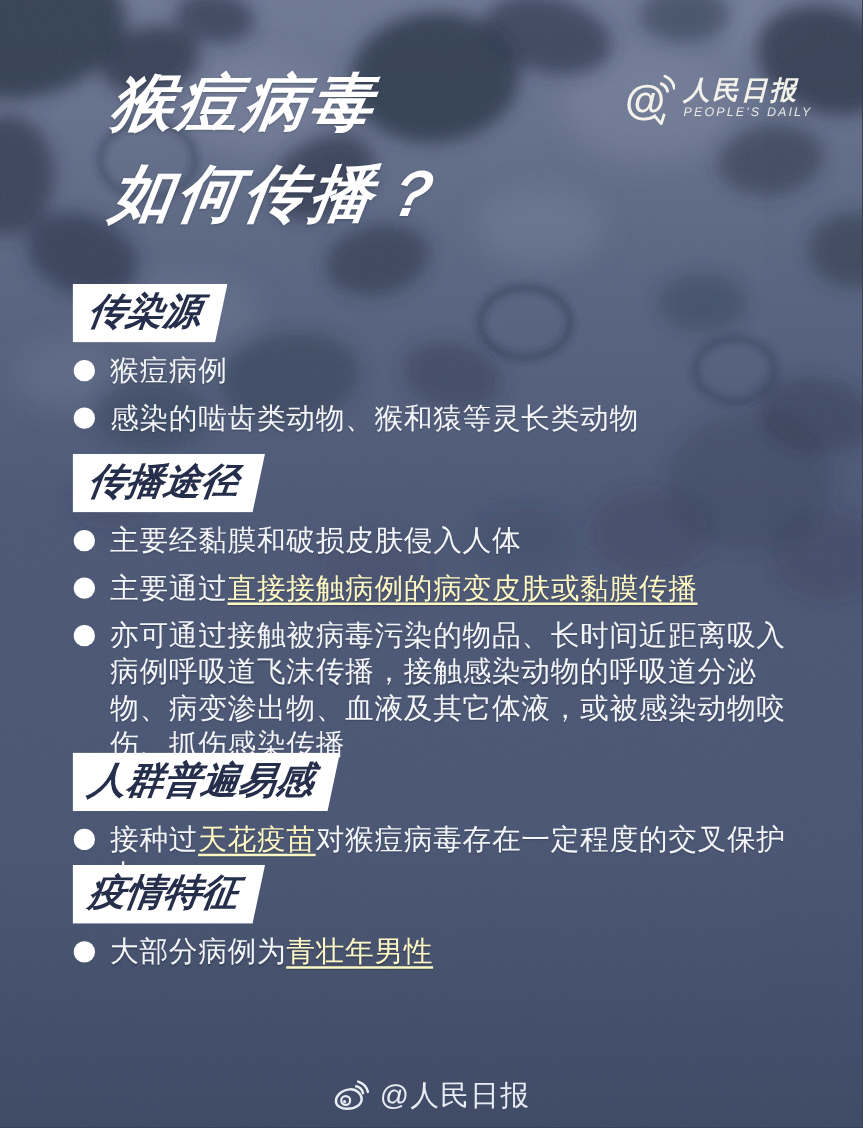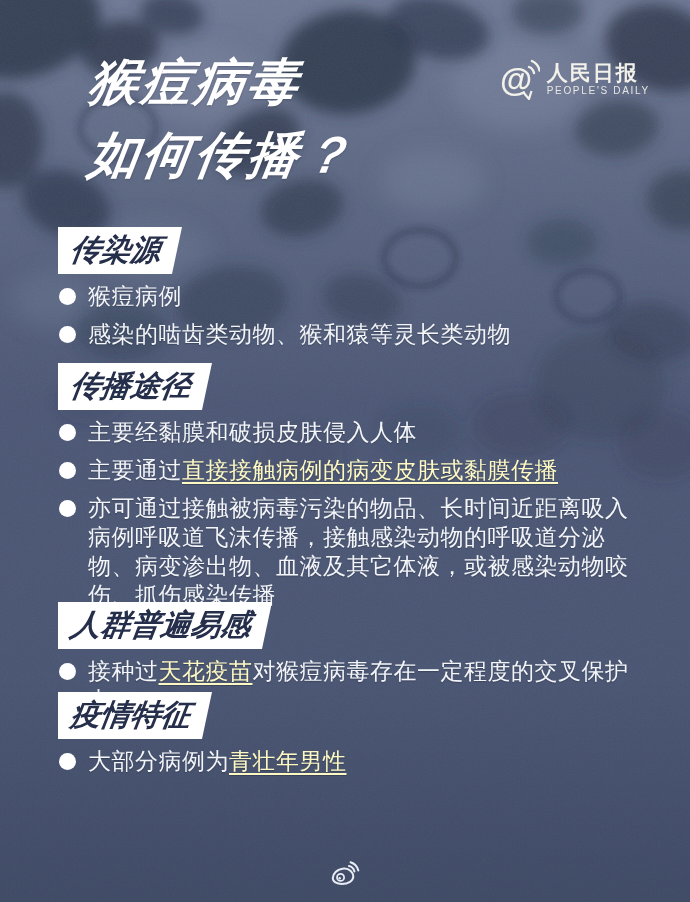--- a/index.html
+++ b/index.html
@@ -15,21 +15,21 @@
   .title{
     position:absolute;left:84px;top:46px;
     color:#ffffff;font-weight:900;font-style:italic;
     font-size:50px;line-height:73px;letter-spacing:3px;white-space:nowrap;
   }
   .title .line{display:block;transform:skewX(-8deg);transform-origin:left bottom;
     text-shadow:0 1px 2px rgba(20,26,40,.25);}
 
   
   .brand{position:absolute;top:58px;right:40px;display:flex;align-items:center;gap:7px;color:#f2f1ea;}
-  .brand-col{display:flex;flex-direction:column;line-height:1;}
+  .brand-col{display:flex;flex-direction:column;line-height:1;font-style:italic;}
   .brand-name{font-size:21px;font-weight:bold;letter-spacing:2px;}
   .brand-sub{font-size:10px;letter-spacing:1.7px;margin-top:3px;opacity:.92;}
 
   
   .section{position:absolute;left:58px;right:46px;}
   .section-0{top:227px}
   .section-1{top:363px}
   .section-2{top:602px}
   .section-3{top:692px}
   .heading{
@@ -174,16 +174,17 @@
       </div>
 
     <div class="footer">
       <svg width="30" height="25" viewBox="0 0 27 22" aria-hidden="true">
         <path d="M12.5 6.5 C6 7 2.5 11.5 2.5 15 c0 3.4 3.6 5.5 8.2 5.5 c5.8 0 10.3 -3 10.3 -7 c0 -3.2 -3.4 -7.3 -8.5 -7 z" fill="none" stroke="#e8ecf4" stroke-width="1.8"></path>
         <circle cx="9.5" cy="14.5" r="3.2" fill="none" stroke="#e8ecf4" stroke-width="1.6"></circle>
         <circle cx="8.7" cy="15.3" r="1.1" fill="#e8ecf4"></circle>
         <path d="M17 4.2 a6.5 6.5 0 0 1 5 5" fill="none" stroke="#e8ecf4" stroke-width="1.8" stroke-linecap="round"></path>
         <path d="M18.5 0.9 a10.5 10.5 0 0 1 7 7.4" fill="none" stroke="#e8ecf4" stroke-width="1.8" stroke-linecap="round"></path>
       </svg>
+      <span>@人民日报</span>
     </div>
 
   </div>
 </div>
 
 </body></html>

